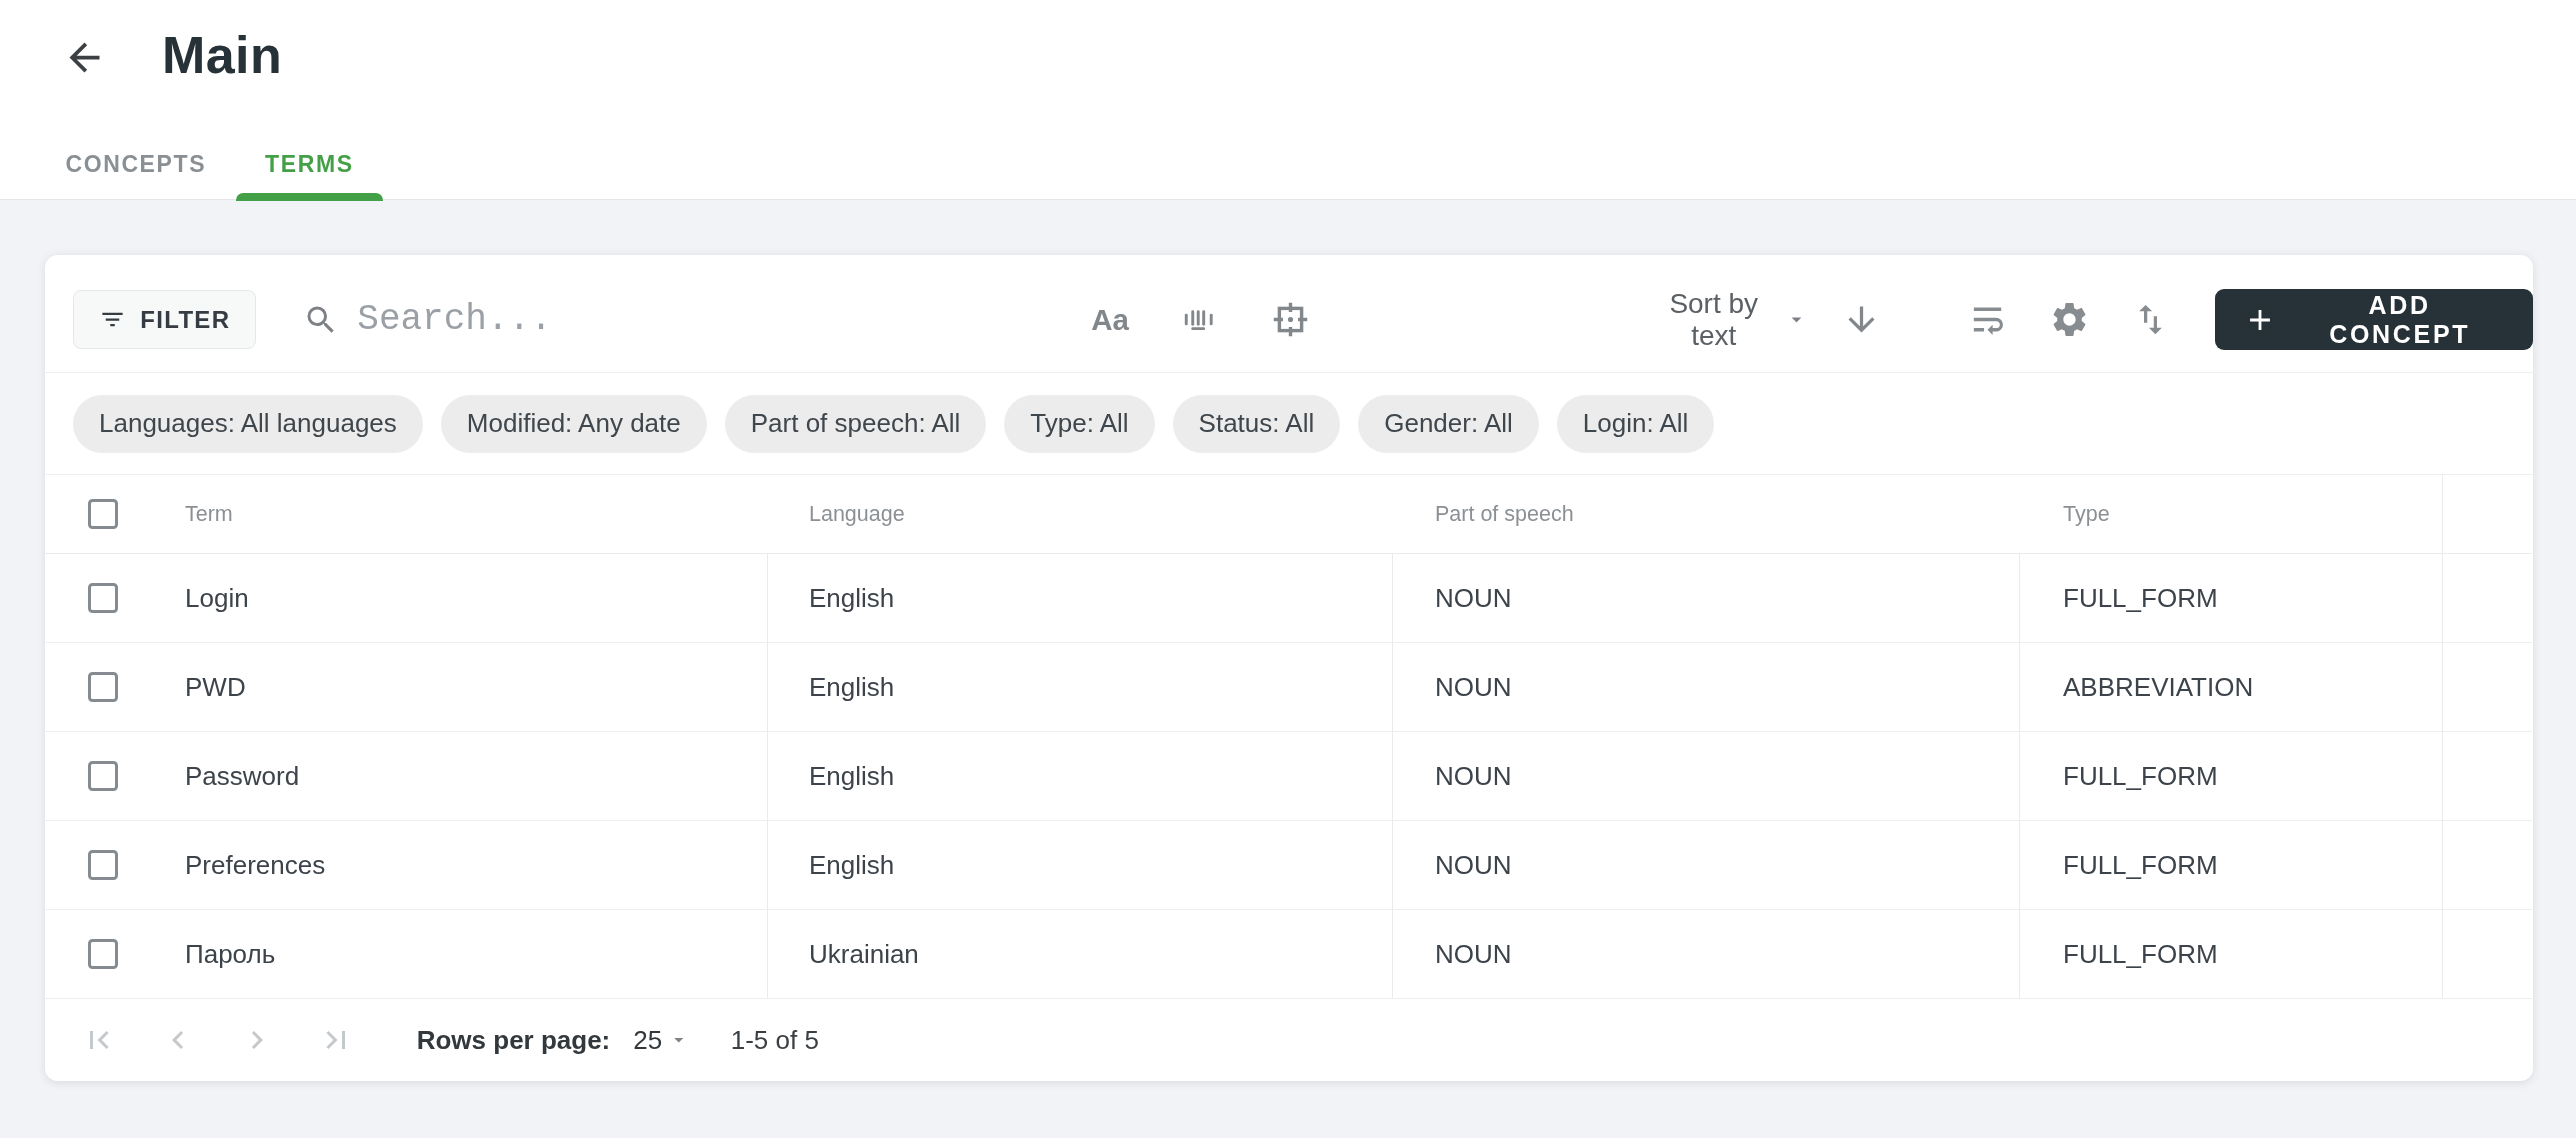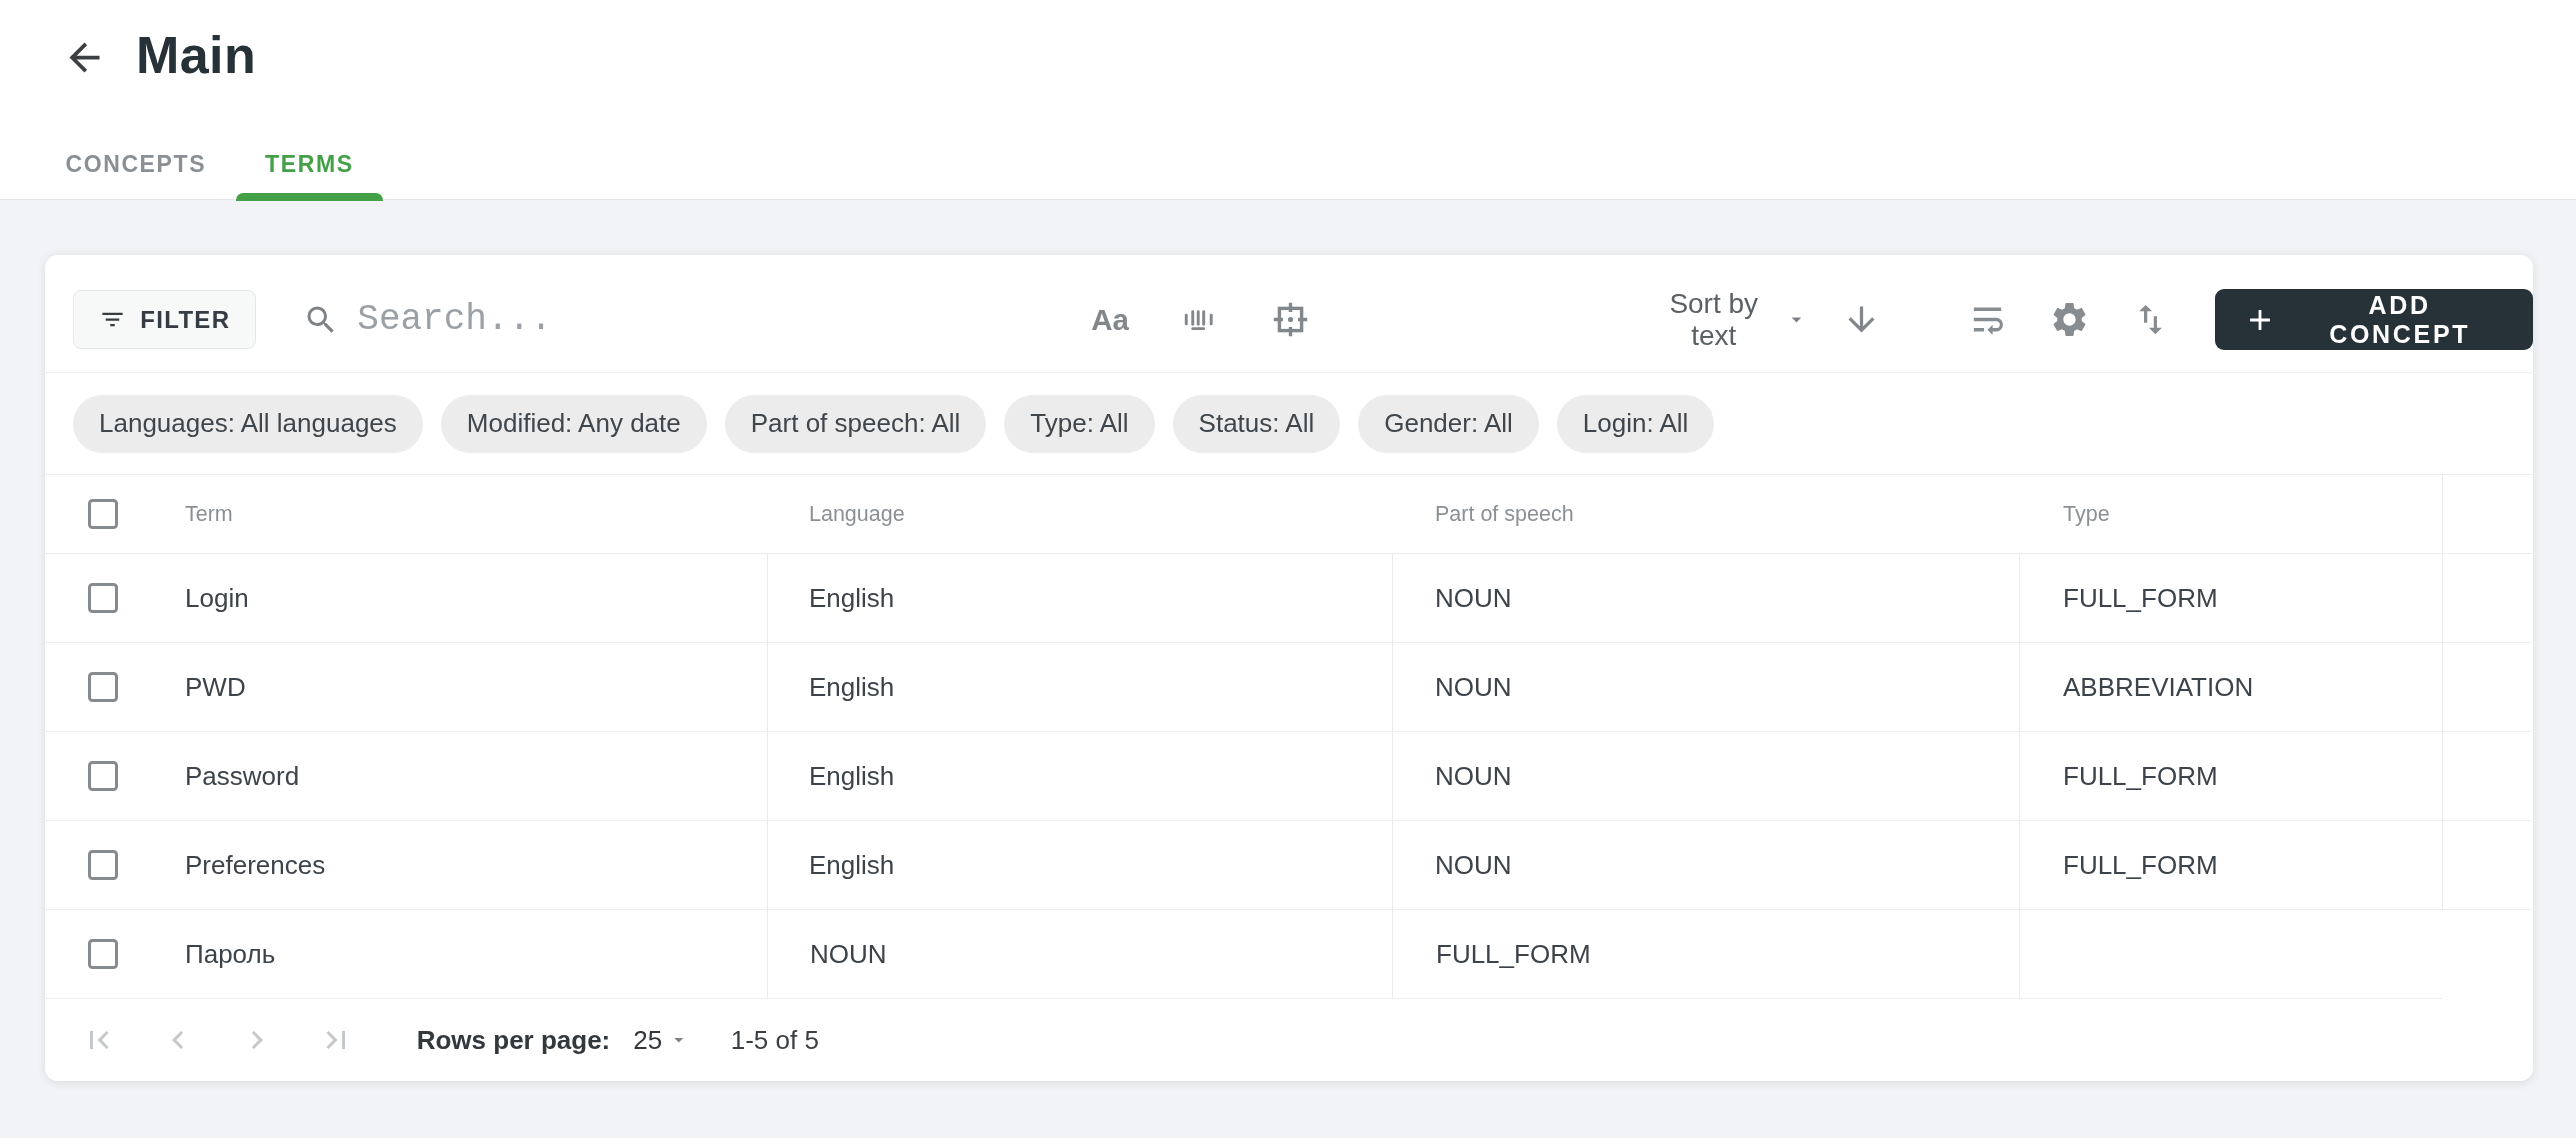--- a/index.html
+++ b/index.html
@@ -18,21 +18,21 @@
     background:#ffffff;
     border-bottom:1.8px solid #e3e5e8;
   }
   .back-btn {
     position:absolute; left:59px; top:32px;
     width:50px; height:50px;
     display:flex; align-items:center; justify-content:center;
     background:none; border:none; cursor:pointer;
   }
   .page-title {
-    position:absolute; left:136px; top:25px;
+    position:absolute; left:162px; top:25px;
     font-size:52px; font-weight:bold; color:#263238;
     letter-spacing:0.4px;
   }
   .tabs {
     position:absolute; left:36px; bottom:0;
     display:flex;
   }
   .tab {
     position:relative;
     height:70px; padding:0 29.5px;
@@ -385,20 +385,21 @@
       <div class="cell c-pos">NOUN</div>
       <div class="cell c-type">FULL_FORM</div>
       <div class="cell c-extra"></div>
     </div>
 
     <div class="trow">
       <div class="cell c-check">
           <span class="checkbox"></span>
         </div>
       <div class="cell c-term">Пароль</div>
+      <div class="cell c-lang">Ukrainian</div>
       <div class="cell c-pos">NOUN</div>
       <div class="cell c-type">FULL_FORM</div>
       <div class="cell c-extra"></div>
     </div>
 
     <div class="pagination">
       <button class="pg-btn">
         <span style="display:flex;">
           <svg width="36" height="36" viewBox="0 0 24 24">
               <path d="M18.41 16.59L13.82 12l4.59-4.59L17 6l-6 6 6 6zM6 6h2v12H6z" fill="#c6c9cc"></path>

